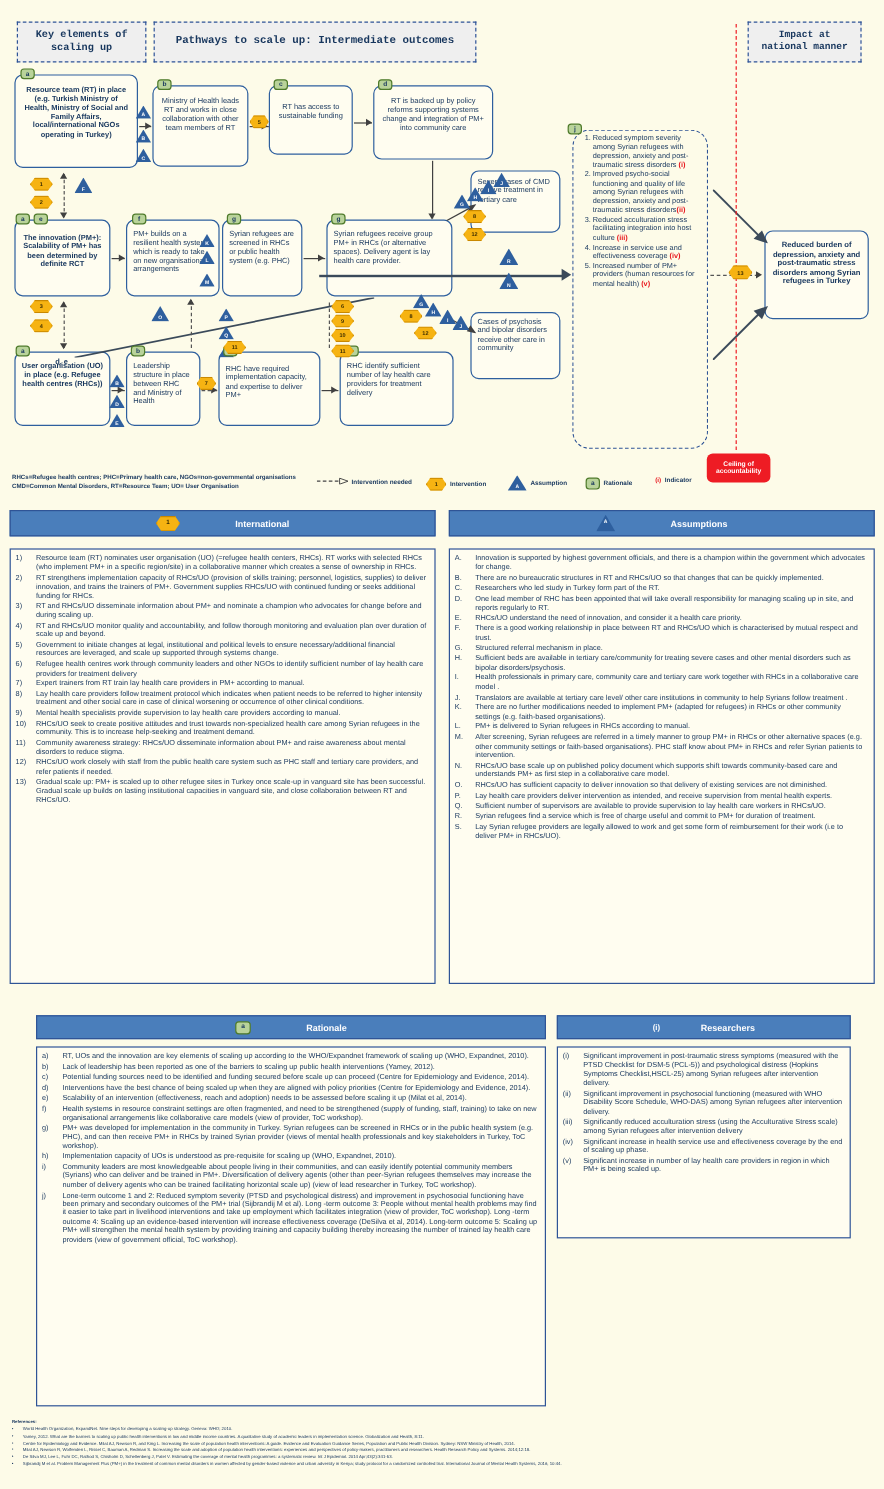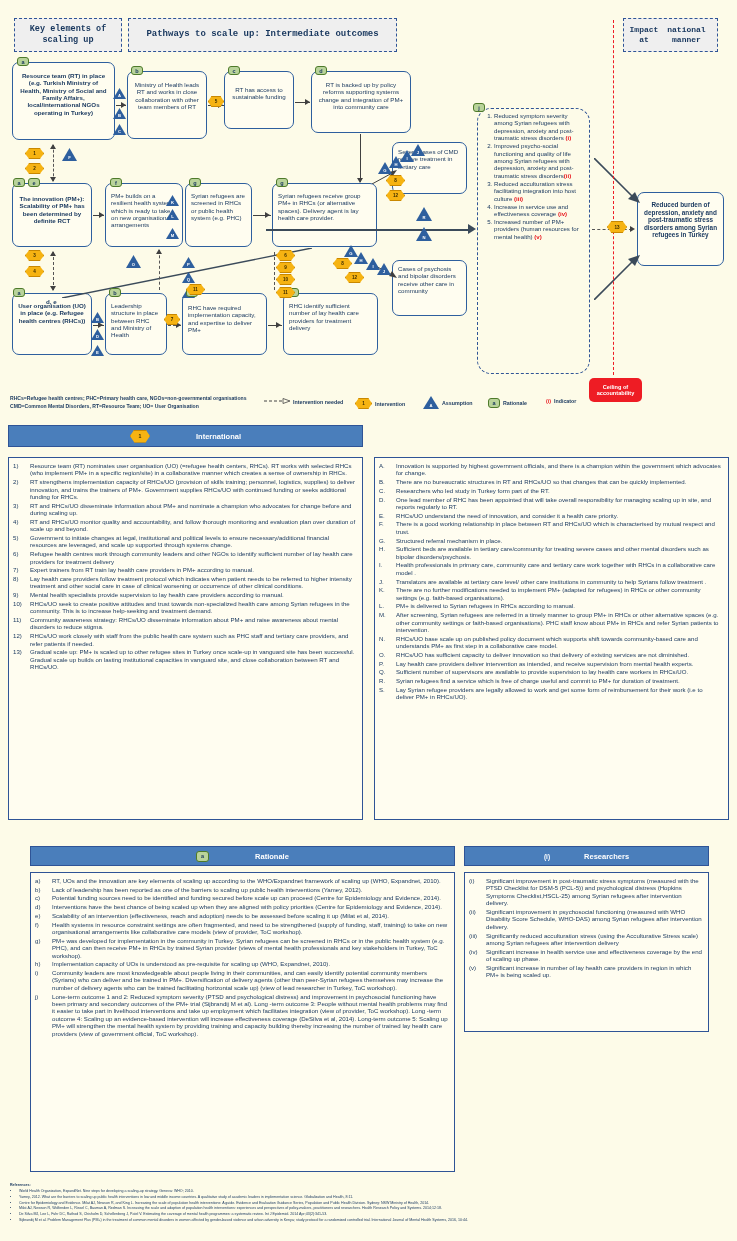--- a/index.html
+++ b/index.html
@@ -160,21 +160,21 @@
 </head>
 <body>
 
 <div class="canvas">
 
   <div class="hdr" style="left:14px; top:18px; width:108px; height:34px; font-size:8.5px;">Key elements of scaling up</div>
 
   <div class="hdr" style="left:128px; top:18px; width:269px; height:34px; font-size:9px;">Pathways to scale up: Intermediate outcomes</div>
 
 
-  <div class="hdr" style="left:623px; top:18px; width:95px; height:34px; font-size:8px; ">
+  <div class="hdr" style="left:623px; top:18px; width:95px; height:34px; font-size:8px; flex-direction:column;">
     <span>Impact at</span>
     <span>national manner</span>
   </div>
 
   <div class="box ctr bold" style="left:12px; top:62px; width:103px; height:78px; font-size:6.2px; padding-top:9px;">Resource team (RT) in place (e.g. Turkish Ministry of Health, Ministry of Social and Family Affairs, local/international NGOs operating in Turkey)</div>
   <div class="rtag" style="left:17px; top:57px; width:12px; height:9px;">a</div>
 
   <div class="box ctr" style="left:127px; top:71px; width:80px; height:68px; font-size:6.2px; padding-top:9px;">Ministry of Health leads RT and works in close collaboration with other team members of RT</div>
   <div class="rtag" style="left:131px; top:66px; width:12px; height:9px;">b</div>
 
@@ -523,20 +523,27 @@
           <span class="mk">12)</span>
           <span class="tx">RHCs/UO work closely with staff from the public health care system such as PHC staff and tertiary care providers, and refer patients if needed.</span>
         </li>
         <li>
           <span class="mk">13)</span>
           <span class="tx">Gradual scale up: PM+ is scaled up to other refugee sites in Turkey once scale-up in vanguard site has been successful. Gradual scale up builds on lasting institutional capacities in vanguard site, and close collaboration between RT and RHCs/UO.</span>
         </li>
       </ul>
   </div>
 
+  <div class="panel-hdr" style="left:374px; top:425px; width:355px; height:22px; font-size:7.5px;">
+    <span class="tribox icon-slot" style="position:relative;width:16px;height:14px;">
+        <i></i>
+        <span>A</span>
+      </span>
+    <span>Assumptions</span>
+  </div>
   <div class="panel-body" style="left:374px; top:457px; width:355px; height:363px; font-size:6.1px;">
     <ul class="lst" id="lst-assumptions">
         <li>
           <span class="mk">A.</span>
           <span class="tx">Innovation is supported by highest government officials, and there is a champion within the government which advocates for change.</span>
         </li>
         <li>
           <span class="mk">B.</span>
           <span class="tx">There are no bureaucratic structures in RT and RHCs/UO so that changes that can be quickly implemented.</span>
         </li>

